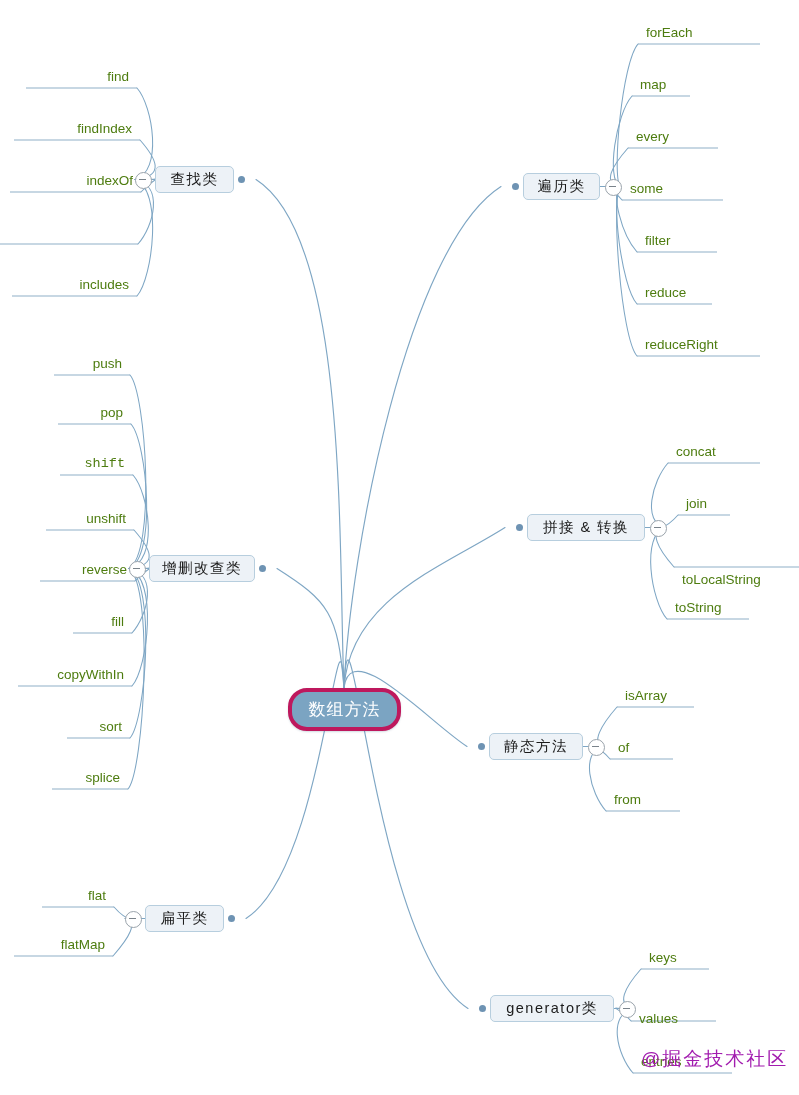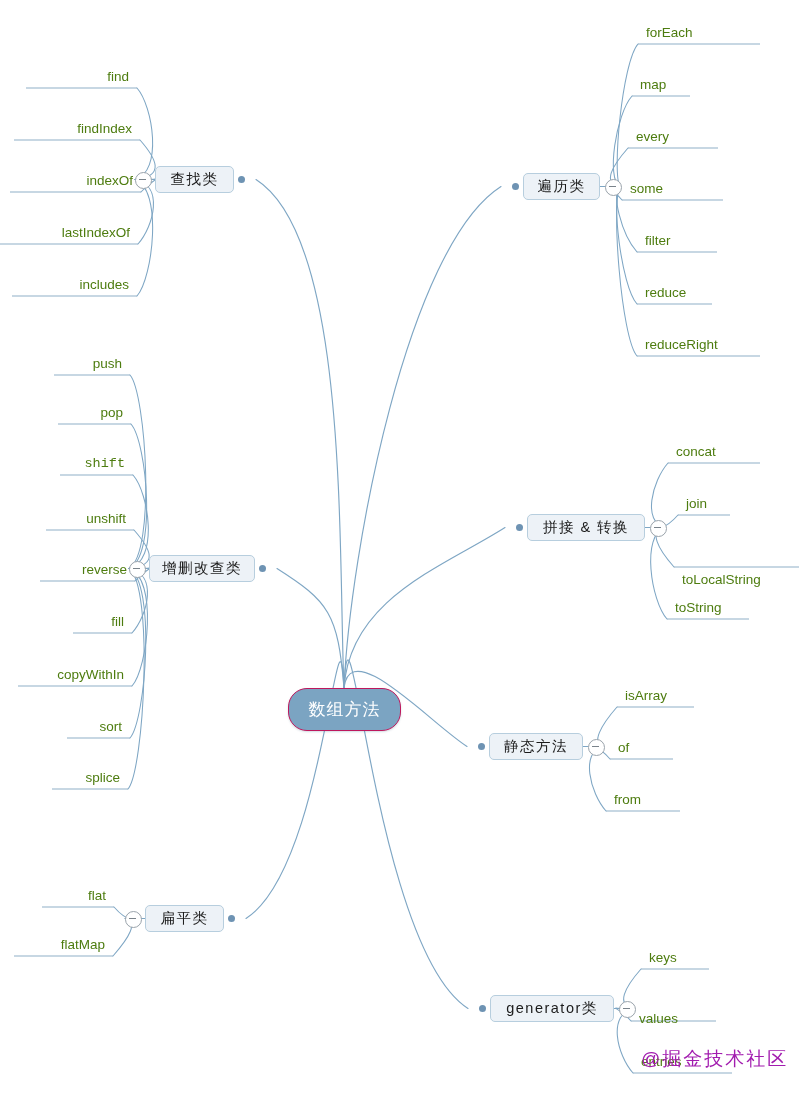--- a/index.html
+++ b/index.html
@@ -10,21 +10,21 @@
     position:relative;overflow:hidden;
   }
   #stage{position:absolute;inset:0;width:799px;height:1095px;}
   #edges{position:absolute;left:0;top:0;width:799px;height:1095px;pointer-events:none;}
 
   
   .central{
     position:absolute;
     box-sizing:border-box;
     background:#7ba4c2;
-    border:1px solid #be185d;
+    border:4px solid #be185d;
     border-radius:19px;
     color:#ffffff;
     font-size:17px;
     letter-spacing:1px;
     display:flex;align-items:center;justify-content:center;
     box-shadow:0 1px 2px rgba(80,110,135,.25);
   }
 
   
   .branch{
@@ -174,23 +174,20 @@
     <div class="toggle" style="left: 135px; top: 172px;"></div>
     <div class="leaf left" style="left: 26px; top: 62px; width: 111px; height: 26px;">
       <span class="lbl">find</span>
     </div>
     <div class="leaf left" style="left: 14px; top: 114px; width: 126px; height: 26px;">
       <span class="lbl">findIndex</span>
     </div>
     <div class="leaf left" style="left: 10px; top: 166px; width: 131px; height: 26px;">
       <span class="lbl">indexOf</span>
     </div>
-    <div class="leaf left" style="left: 0px; top: 218px; width: 138px; height: 26px;">
-      <span class="lbl">lastIndexOf</span>
-    </div>
     <div class="leaf left" style="left: 12px; top: 270px; width: 125px; height: 26px;">
       <span class="lbl">includes</span>
     </div>
     <div class="dot" style="left: 259px; top: 565px;"></div>
     <div class="branch cjk" style="left: 149px; top: 555px; width: 106px; height: 27px;">
       <span>增删改查类</span>
     </div>
     <div class="toggle" style="left: 129px; top: 561px;"></div>
     <div class="leaf left" style="left: 54px; top: 349px; width: 76px; height: 26px;">
       <span class="lbl">push</span>

